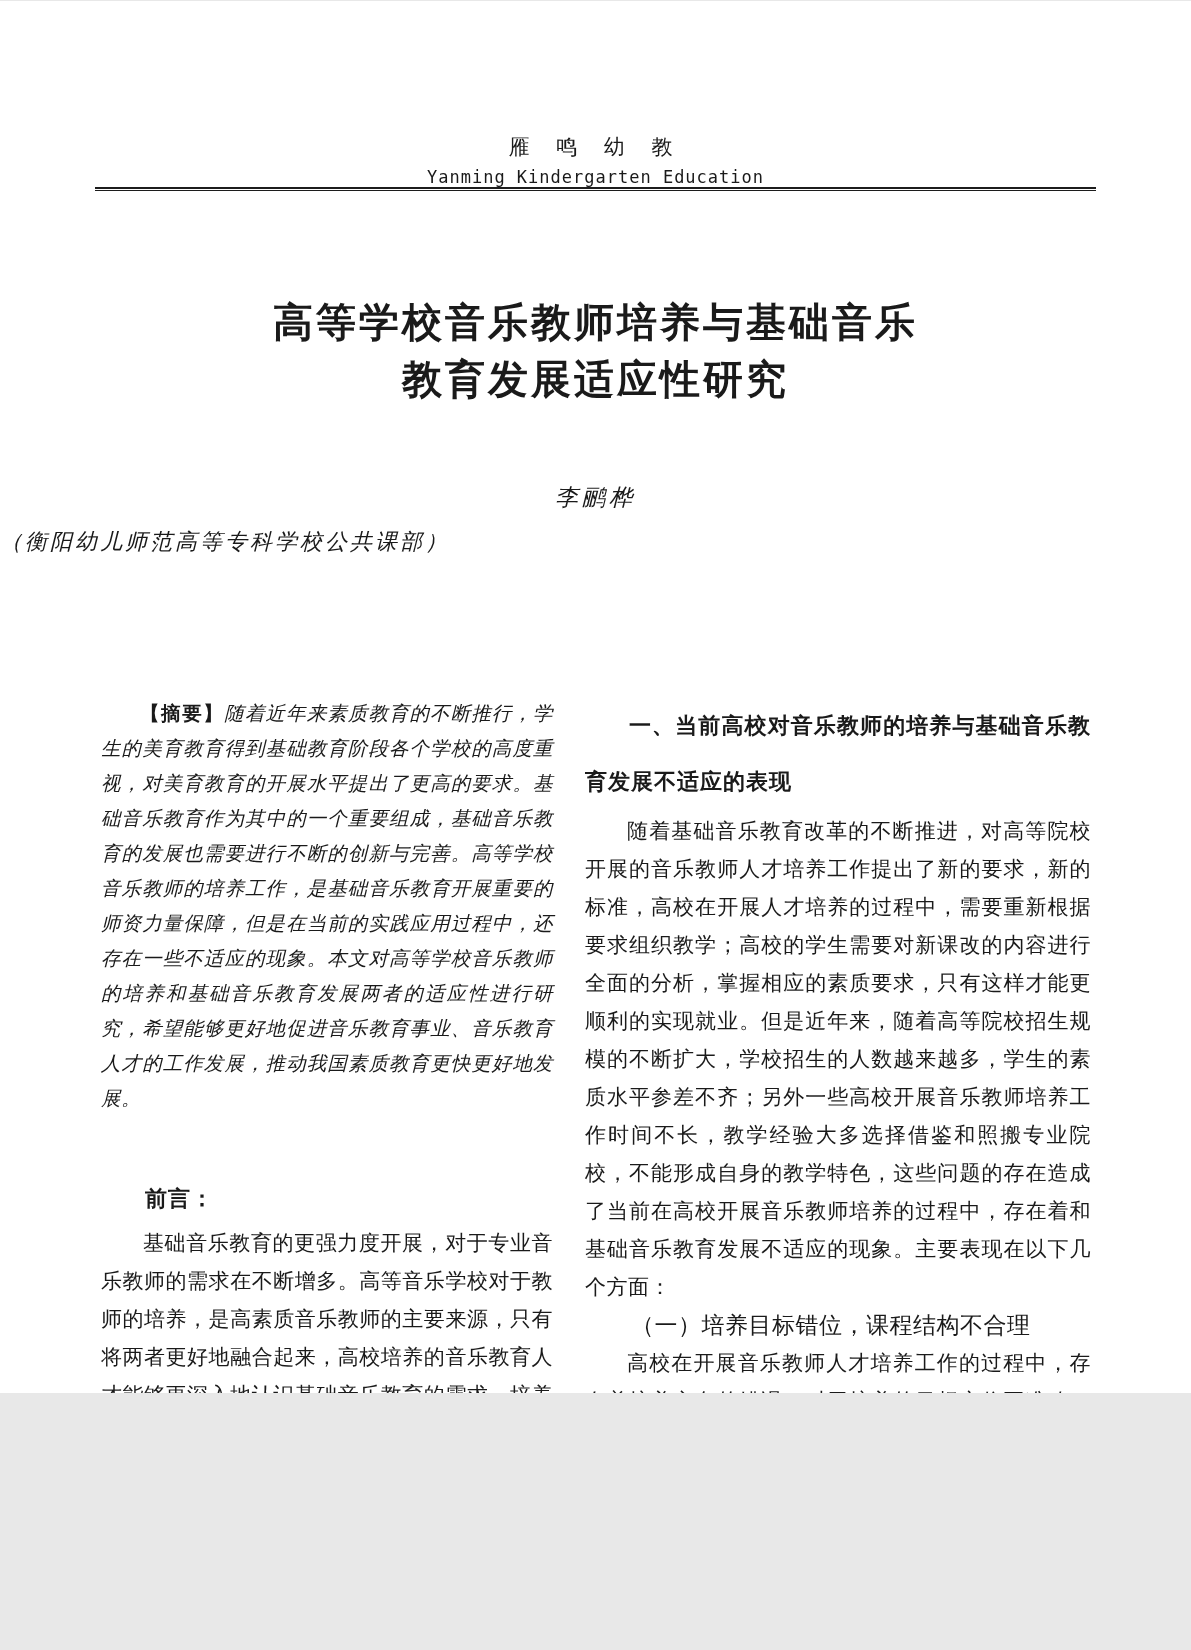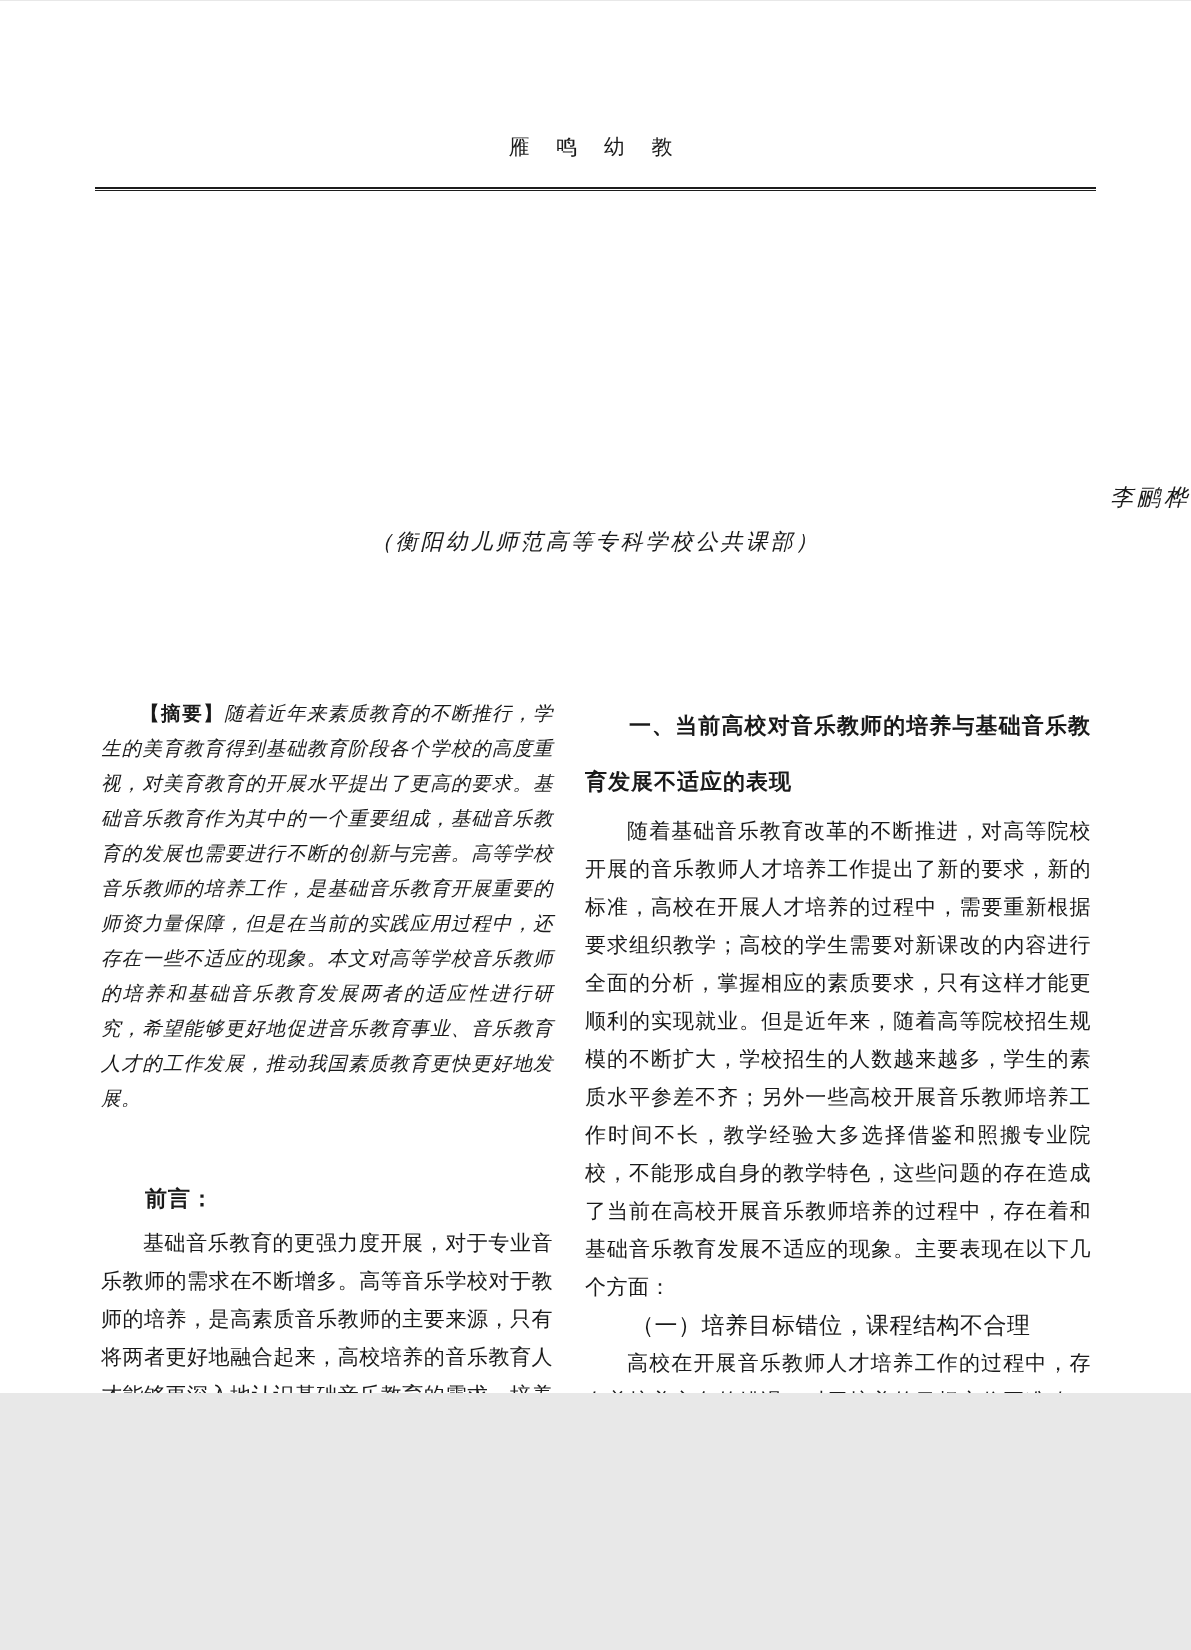--- a/index.html
+++ b/index.html
@@ -56,31 +56,31 @@
     font-size: 40px;
     line-height: 57px;
     font-weight: bold;
     letter-spacing: 3px;
   }
   .article-author {
     position: absolute;
     top: 481px;
     left: 0;
     right: 0;
-    text-align: right;
+    text-align: center;
     font-size: 23px;
     letter-spacing: 4px;
     font-style: italic;
   }
   .article-affiliation {
     position: absolute;
     top: 526px;
     left: 0;
     right: 0;
-    text-align: center;
+    text-align: left;
     font-size: 22px;
     letter-spacing: 3px;
     font-style: italic;
   }
   
   .columns {
     position: absolute;
     top: 695px;
     left: 101px;
     width: 990px;
@@ -155,24 +155,29 @@
     font-size: 17px;
   }
 </style>
 </head>
 <body>
 
 <div class="page">
 
   <div class="journal-header">
     <div class="journal-name-cn">雁 鸣 幼 教</div>
+    <div class="journal-name-en">Yanming Kindergarten Education</div>
   </div>
 
   <div class="header-rule"></div>
 
+  <div class="article-title">
+    <div>高等学校音乐教师培养与基础音乐</div>
+    <div>教育发展适应性研究</div>
+  </div>
 
   <div class="article-author">李鹂桦</div>
 
   <div class="article-affiliation">（衡阳幼儿师范高等专科学校公共课部）</div>
 
   <div class="columns">
 
     <div class="col-left">
       <p class="abstract-para indent"><span class="bold-label">【摘要】</span><span>随着近年来素质教育的不断推行，学生的美育教育得到基础教育阶段各个学校的高度重视，对美育教育的开展水平提出了更高的要求。基础音乐教育作为其中的一个重要组成，基础音乐教育的发展也需要进行不断的创新与完善。高等学校音乐教师的培养工作，是基础音乐教育开展重要的师资力量保障，但是在当前的实践应用过程中，还存在一些不适应的现象。本文对高等学校音乐教师的培养和基础音乐教育发展两者的适应性进行研究，希望能够更好地促进音乐教育事业、音乐教育人才的工作发展，推动我国素质教育更快更好地发展。</span></p>
       <p class="preface-heading">前言：</p>

